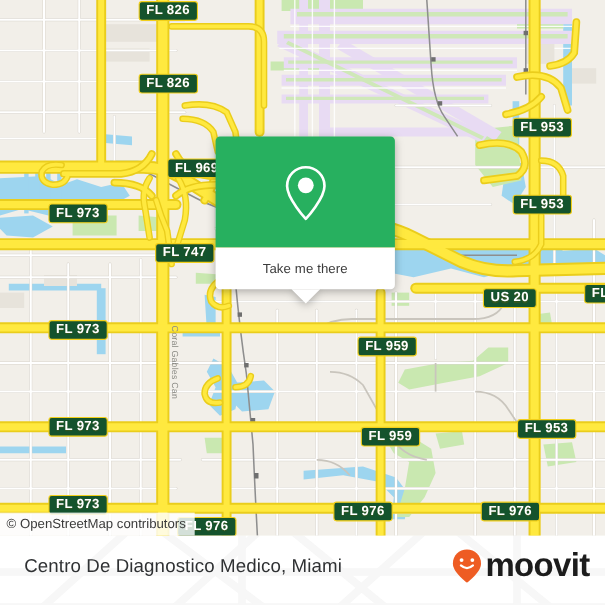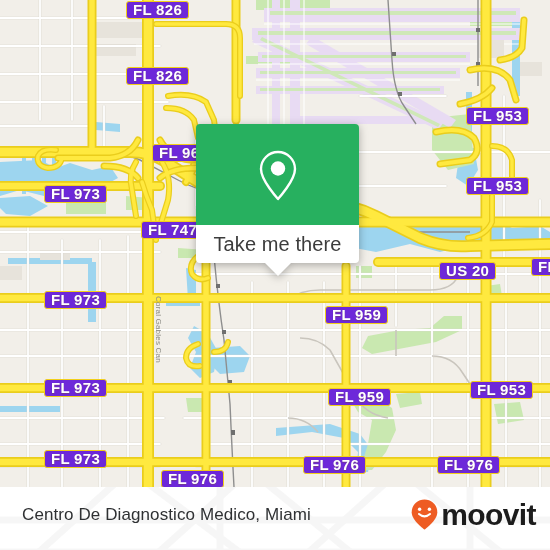--- a/index.html
+++ b/index.html
@@ -10,25 +10,25 @@
   }
   #app{position:relative;width:550px;height:550px;overflow:hidden;background:#fff;}
 
   
   #map{position:absolute;left:0;top:0;width:550px;height:487px;overflow:hidden;background:#f2efe9;}
   #map svg{display:block;}
 
   
   .shield{
     position:absolute;
-    background:#6d28d9;
+    background:#14532d;
     border:1.5px solid #f2cf1a;
     border-radius:3px;
     color:#ffffff;
-    font-size:15px;
+    font-size:12px;
     font-weight:bold;
     letter-spacing:.3px;
     padding:2px 6px 3px 6px;
     line-height:11px;
     white-space:nowrap;
     text-shadow:0 1px 1px rgba(120,95,0,.35);
     box-sizing:border-box;
   }
 
   
@@ -63,21 +63,21 @@
     border-radius:4px 4px 0 0;
     display:flex;align-items:center;justify-content:center;
   }
   #callout-white{
     background:#ffffff;
     height:38px;
     border-radius:0 0 4px 4px;
     display:flex;align-items:center;justify-content:center;
   }
   #callout-label{
-    color:#3c3c3c;font-size:20px;letter-spacing:.1px;
+    color:#3c3c3c;font-size:12px;letter-spacing:.1px;
   }
   #callout-tail{
     position:absolute;left:50%;top:139px;margin-left:-13px;
     width:0;height:0;
     border-left:13px solid transparent;
     border-right:13px solid transparent;
     border-top:13px solid #ffffff;
   }
 
   
@@ -433,20 +433,21 @@
     <div class="shield" style="left:531px;top:258px;">FL 953</div>
     <div class="shield" style="left:439px;top:262px;">US 20</div>
     <div class="shield" style="left:325px;top:306px;">FL 959</div>
     <div class="shield" style="left:328px;top:388px;">FL 959</div>
     <div class="shield" style="left:303px;top:456px;">FL 976</div>
     <div class="shield" style="left:437px;top:456px;">FL 976</div>
     <div class="shield" style="left:161px;top:470px;">FL 976</div>
 
     <div class="vlabel" style="left:163px;top:296px;">Coral Gables Can</div>
 
+    <div id="osm-attrib">© OpenStreetMap contributors</div>
 
     <div id="callout">
       <div id="callout-green">
         <svg width="62" height="62" viewBox="0 0 62 62">
           <path d="M31 8 C21.6 8 14 15.6 14 25 C14 36.5 31 55 31 55 C31 55 48 36.5 48 25 C48 15.6 40.4 8 31 8 Z" fill="none" stroke="#ffffff" stroke-width="2.4" stroke-linejoin="round"></path>
           <circle cx="31" cy="24.5" r="7.2" fill="#ffffff"></circle>
         </svg>
       </div>
       <div id="callout-white">
         <span id="callout-label">Take me there</span>

